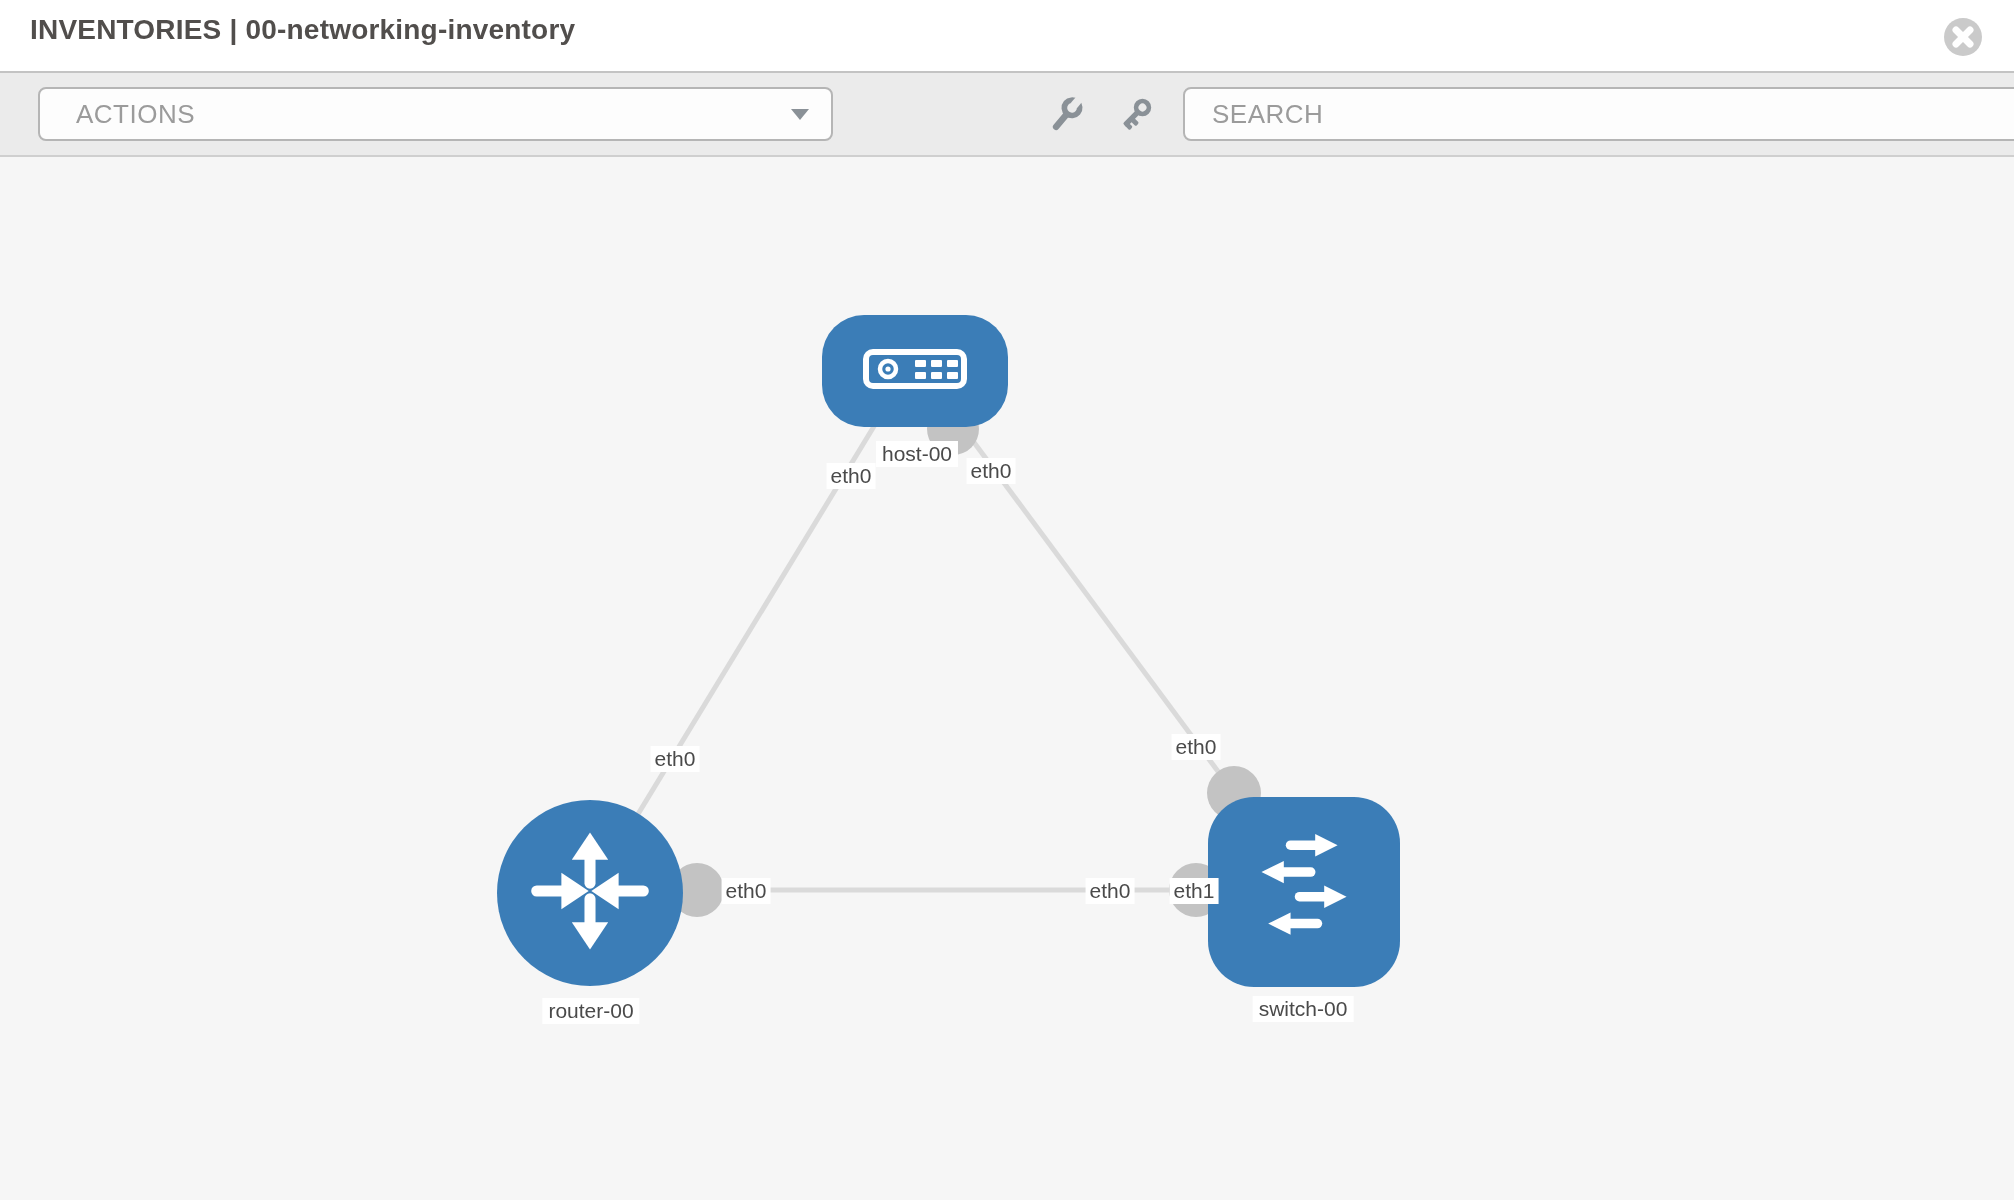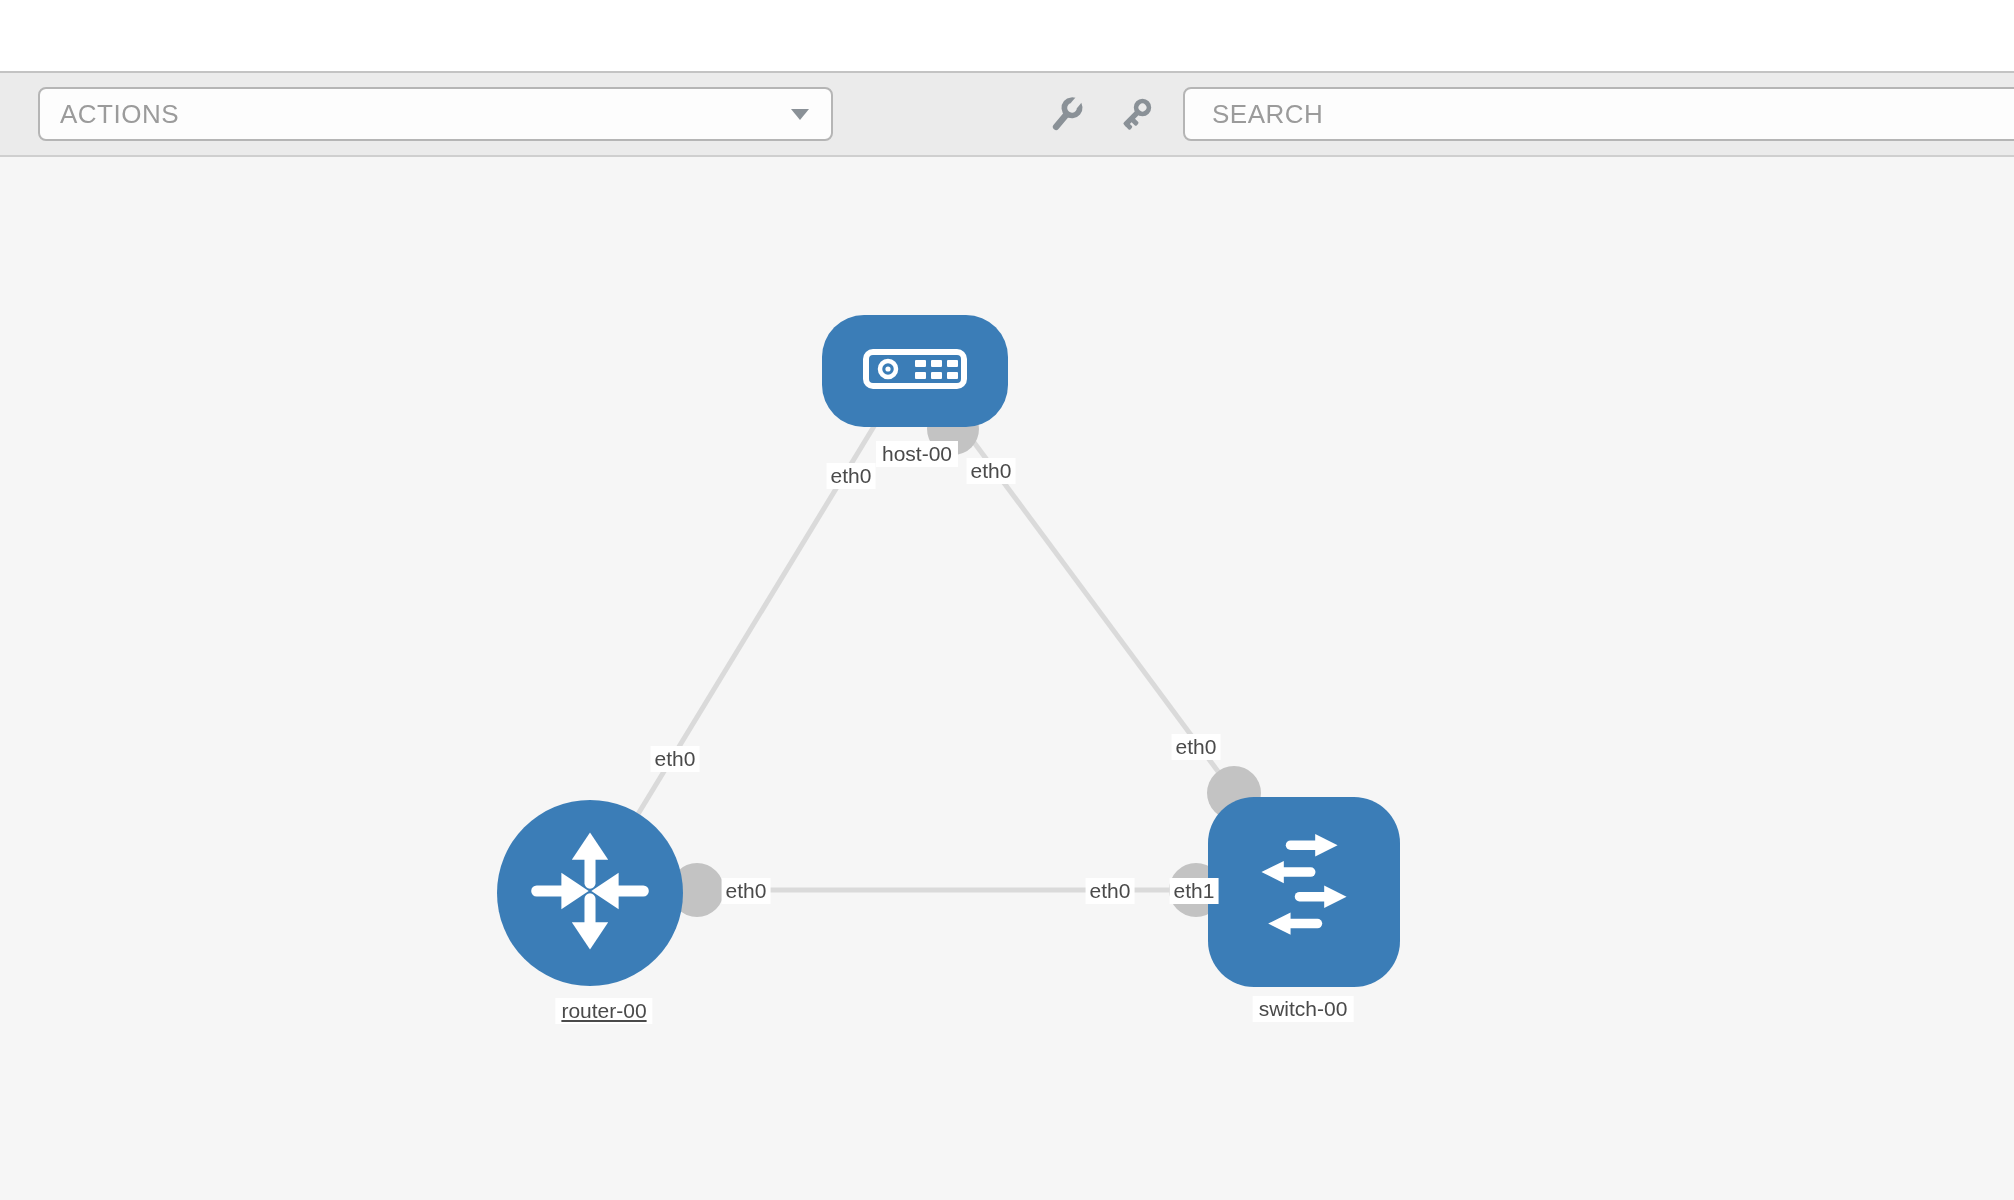--- a/index.html
+++ b/index.html
@@ -40,21 +40,21 @@
     position: absolute; top: 14px; height: 54px;
     background: #fdfdfd;
     border: 2px solid #b5b5b5;
     border-radius: 8px;
     display: flex; align-items: center;
     cursor: pointer;
   }
   .combo-actions { left: 38px; width: 795px; }
   .combo-search { left: 1183px; width: 956px; }
   .combo-label {
-    padding-left: 20px;
+    padding-left: 36px;
     font-size: 26px; color: #9b9b9b; letter-spacing: 0.5px;
   }
   .combo-search .combo-label { padding-left: 27px; }
   .caret {
     position: absolute; right: 22px; top: 50%; margin-top: -5px;
     width: 0; height: 0;
     border-left: 9px solid transparent;
     border-right: 9px solid transparent;
     border-top: 11px solid #8a9197;
   }
@@ -85,20 +85,32 @@
     background: #ffffff; color: #4a4a4a; white-space: nowrap;
   }
   .chip-node { font-size: 21px; padding: 1px 6px; }
   .chip-iface { font-size: 21px; padding: 1px 4px; margin-top: 6px; }
 </style>
 </head>
 <body>
 
 <div id="app">
 
+  <div class="header">
+    <div class="page-title">INVENTORIES | 00-networking-inventory</div>
+    <button class="close-btn">
+      <span>
+        <svg width="40" height="40" viewBox="0 0 40 40">
+          <circle cx="20" cy="20" r="19" fill="#cacaca"></circle>
+          <line x1="13" y1="13" x2="27" y2="27" stroke="#ffffff" stroke-width="7" stroke-linecap="round"></line>
+          <line x1="27" y1="13" x2="13" y2="27" stroke="#ffffff" stroke-width="7" stroke-linecap="round"></line>
+        </svg>
+      </span>
+    </button>
+  </div>
 
   <div class="toolbar">
     <div class="combo combo-actions">
       <span class="combo-label">ACTIONS</span>
       <span class="caret"></span>
     </div>
 
     <button class="tool-icon-btn btn-wrench">
       <span>
         <svg width="40" height="40" viewBox="0 0 24 24">
@@ -188,21 +200,21 @@
             <line x1="46" y1="62" x2="70" y2="62"></line>
             <polygon points="68,52 88,62 68,72" stroke="none"></polygon>
             <line x1="62" y1="86" x2="36" y2="86"></line>
             <polygon points="38,76 18,86 38,96" stroke="none"></polygon>
           </g>
         </svg>
       </span>
     </div>
 
     <div class="chip chip-node" style="left:917px; top:284px;">host-00</div>
-    <div class="chip chip-node" style="left:604px; top:841px;text-decoration:underline;">router-00</div>
+    <div class="chip chip-node" style="left:591px; top:841px;">router-00</div>
     <div class="chip chip-node" style="left:1303px; top:839px;">switch-00</div>
 
     <div class="chip chip-iface" style="left:851px; top:300px;">eth0</div>
     <div class="chip chip-iface" style="left:991px; top:295px;">eth0</div>
     <div class="chip chip-iface" style="left:675px; top:583px;">eth0</div>
     <div class="chip chip-iface" style="left:1196px; top:571px;">eth0</div>
     <div class="chip chip-iface" style="left:746px; top:715px;">eth0</div>
     <div class="chip chip-iface" style="left:1110px; top:715px;">eth0</div>
     <div class="chip chip-iface" style="left:1194px; top:715px;">eth1</div>
 

